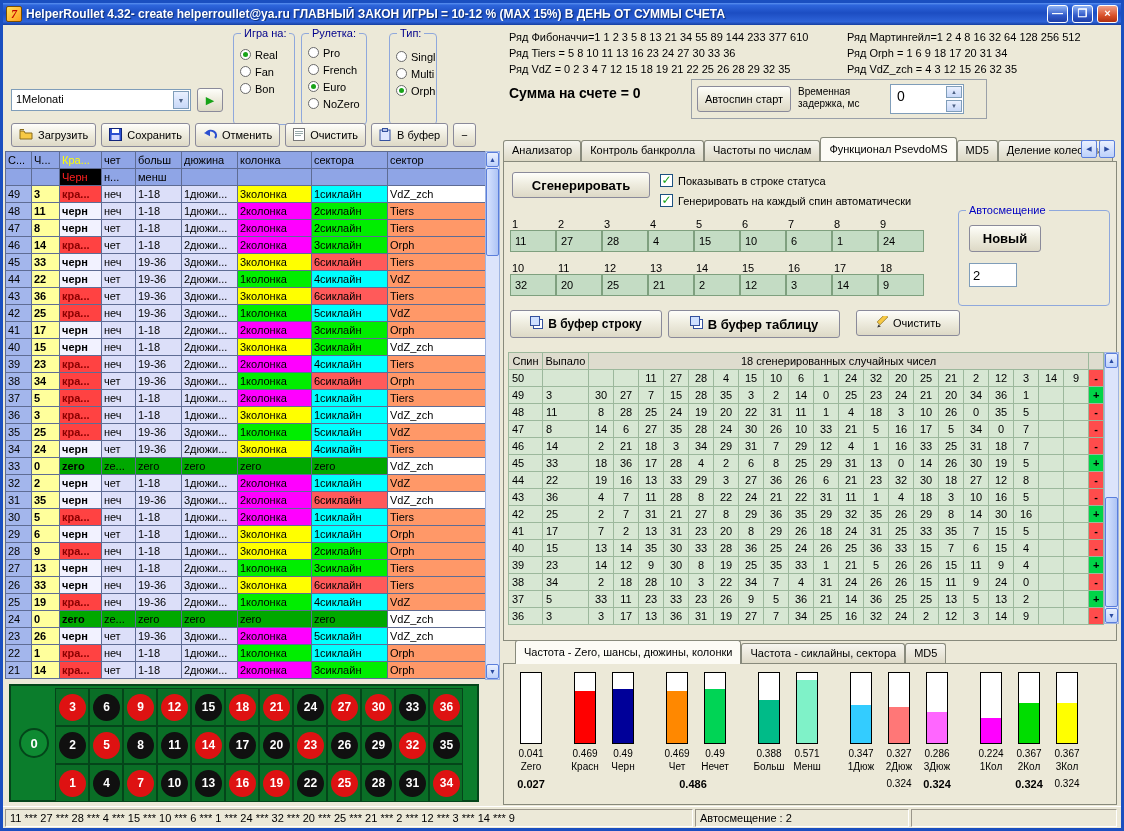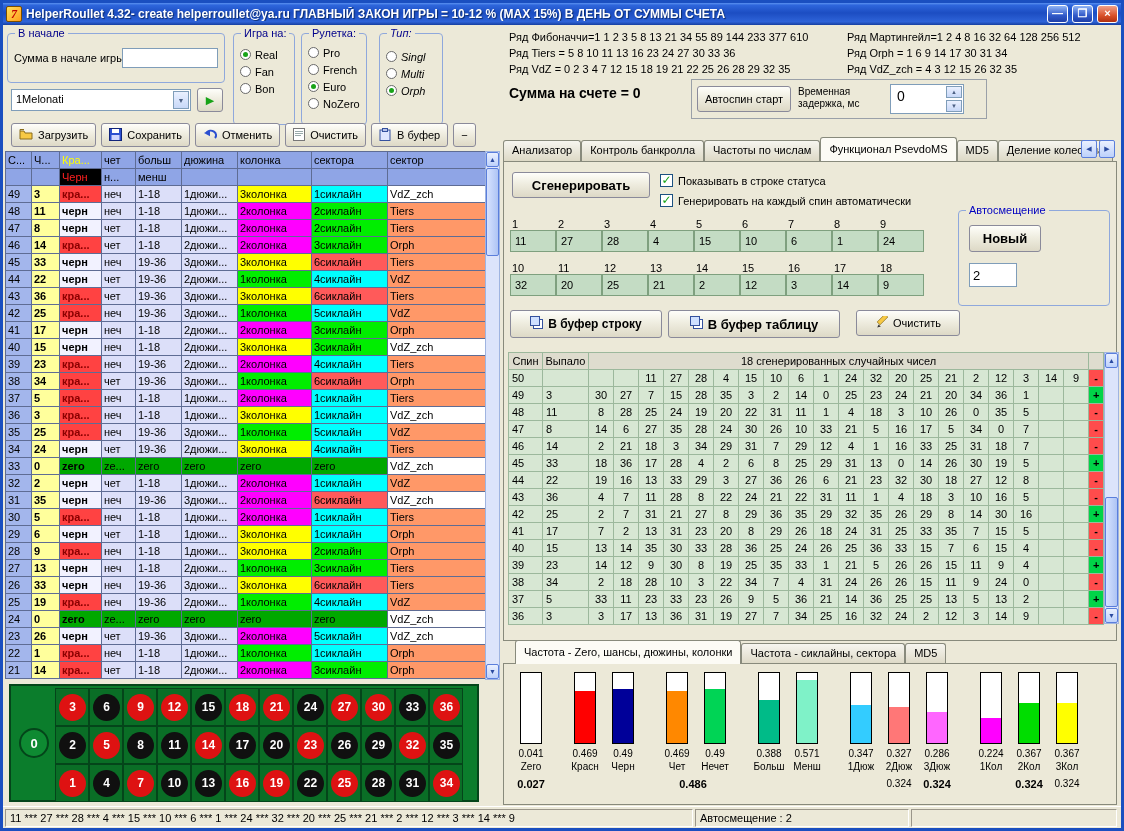--- a/index.html
+++ b/index.html
@@ -91,25 +91,20 @@
   <div class="titlebar">
     <div class="appicon">7</div>
     <div class="title-text">HelperRoullet 4.32- create helperroullet@ya.ru ГЛАВНЫЙ ЗАКОН ИГРЫ = 10-12 % (MAX 15%) В ДЕНЬ ОТ СУММЫ СЧЕТА</div>
     <div class="wb min">—</div>
     <div class="wb max">❐</div>
     <div class="wb close">×</div>
   </div>
 
   <div style="position:absolute;left:0;top:22px;width:498px;height:781px;">
 
-    <div class="groupbox" style="left:4px;top:8px;width:218px;height:50px;">
-      <span class="legend">В начале</span>
-      <span class="lbl" style="left:6px;top:18px;">Сумма в начале игры</span>
-      <input class="tinput" style="left: 114px; top: 14px; width: 96px; height: 20px;" value="">
-    </div>
 
     <div class="combo" style="left:8px;top:64px;width:180px;height:22px;">
       <span class="cval">1Melonati</span>
       <span class="cbtn">▼</span>
     </div>
     <button class="btn" style="position:absolute;left:194px;top:63px;width:26px;height:24px;">
         <span style="color:#17A317;font-size:11px;">▶</span>
       </button>
 
     <div class="groupbox" style="left:298px;top:8px;width:66px;height:92px;">
@@ -143,21 +138,21 @@
           <div class="radio-row">
             <span class="radio"></span>
             <span>Fan</span>
           </div>
           <div class="radio-row">
             <span class="radio"></span>
             <span>Bon</span>
           </div>
         </div>
     </div>
-    <div class="groupbox" style="left:376px;top:8px;width:64px;height:92px;font-style:italic;">
+    <div class="groupbox" style="left:386px;top:8px;width:48px;height:92px;">
       <span class="legend">Тип:</span>
       <div id="radios-type" style="position:absolute;left:6px;top:14px;">
           <div class="radio-row">
             <span class="radio"></span>
             <span>Singl</span>
           </div>
           <div class="radio-row">
             <span class="radio"></span>
             <span>Multi</span>
           </div>
@@ -686,21 +681,21 @@
         </div>
       </div>
   </div>
 
   <div class="rp">
 
     <div class="info" style="left:8px;top:6px;">Ряд Фибоначчи=1 1 2 3 5 8 13 21 34 55 89 144 233 377 610</div>
     <div class="info" style="left:8px;top:22px;">Ряд Tiers = 5 8 10 11 13 16 23 24 27 30 33 36</div>
     <div class="info" style="left:8px;top:38px;">Ряд VdZ = 0 2 3 4 7 12 15 18 19 21 22 25 26 28 29 32 35</div>
     <div class="info" style="left:346px;top:6px;">Ряд Мартингейл=1 2 4 8 16 32 64 128 256 512</div>
-    <div class="info" style="left:346px;top:22px;">Ряд Orph = 1 6 9 14 17 30 31 34</div>
+    <div class="info" style="left:346px;top:22px;">Ряд Orph = 1 6 9 18 17 20 31 34</div>
     <div class="info" style="left:346px;top:38px;">Ряд VdZ_zch = 4 3 12 15 26 32 35</div>
 
     <div class="sumtext">Сумма на счете = 0</div>
 
     <div style="position:absolute;left:190px;top:54px;width:296px;height:40px;border:1px solid #9AA0A8;">
       <button class="btn" style="position:absolute;left:5px;top:6px;width:94px;height:26px;">Автоспин старт</button>
       <div class="lbl" style="left:106px;top:6px;width:86px;white-space:normal;font-size:10px;line-height:12px;">Временная задержка, мс</div>
       <div class="spin" style="left:198px;top:4px;width:74px;height:30px;">
         <span class="sval">0</span>
         <span class="sup">▲</span>

